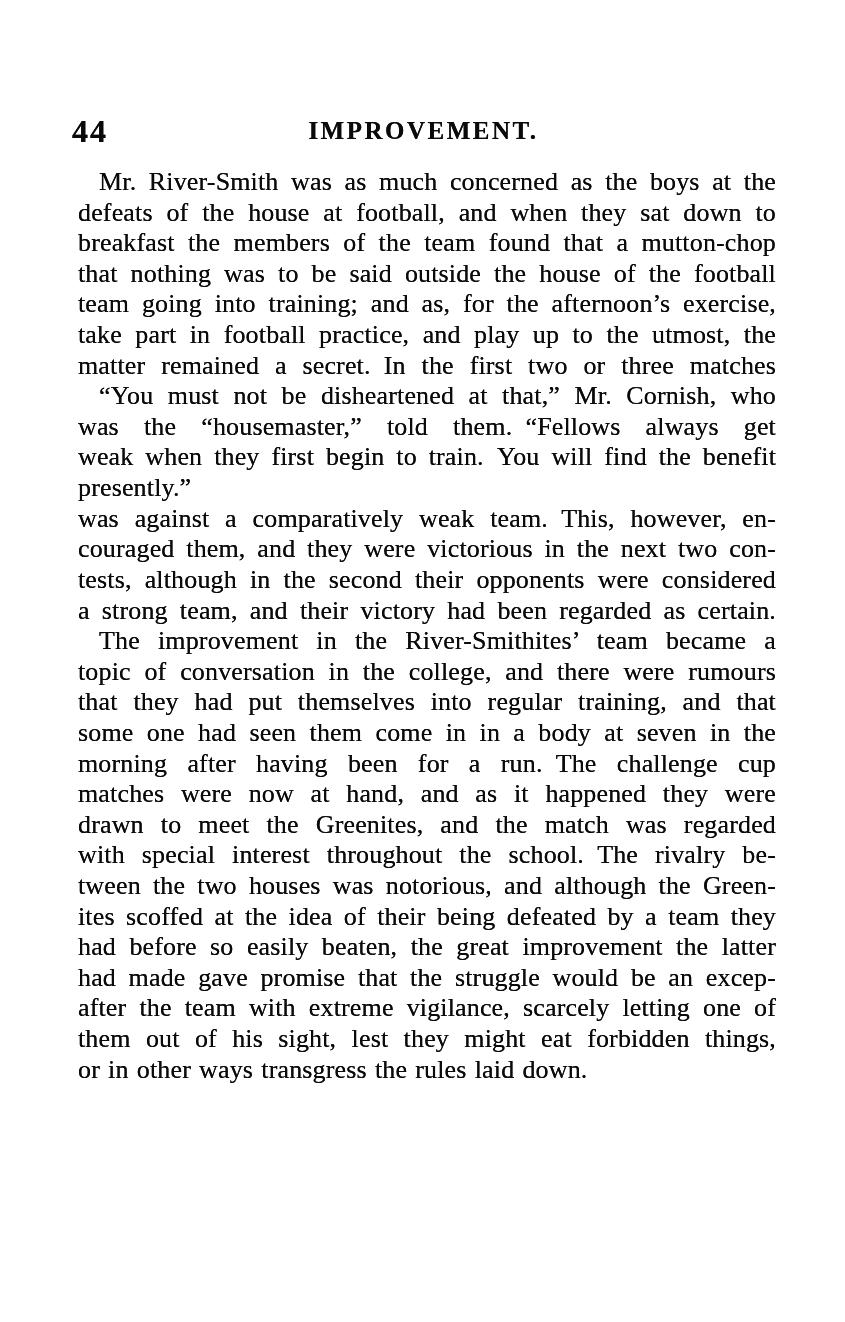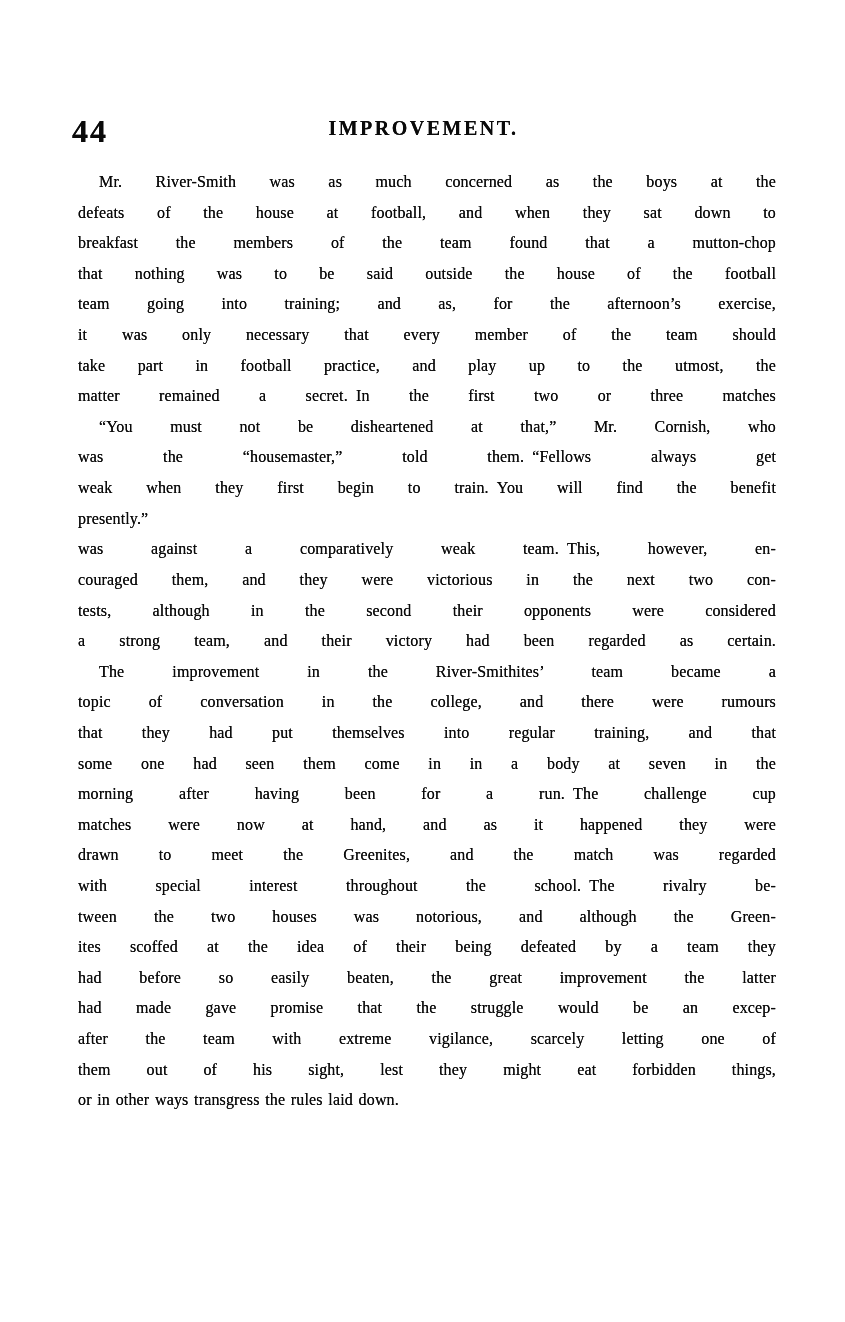--- a/index.html
+++ b/index.html
@@ -30,35 +30,35 @@
     position: absolute;
     left: 0;
     top: 0;
     font-size: 32px;
     font-weight: bold;
     letter-spacing: 2px;
   }
   .runhead {
     display: block;
     text-align: center;
-    font-size: 20px;
+    font-size: 25px;
     font-weight: bold;
     letter-spacing: 2.5px;
     padding-top: 4px;
   }
   .textblock {
     position: absolute;
     top: 167px;
     left: 78px;
     width: 698px;
   }
   .para { margin: 0; padding: 0; }
   .line {
     height: 30.62px;
-    font-size: 16px;
+    font-size: 26px;
     line-height: 30.62px;
     word-spacing: 1.5px;
     letter-spacing: 0.15px;
     white-space: normal;
   }
   .j { text-align: justify; }
   .j::after {
     content: "";
     display: inline-block;
     width: 100%;
@@ -77,21 +77,20 @@
   </div>
 
   <div class="textblock">
 
     <div class="para">
       <div class="line j indent">Mr. River-Smith was as much concerned as the boys at the</div>
       <div class="line j">defeats of the house at football, and when they sat down to</div>
       <div class="line j">breakfast the members of the team found that a mutton-chop</div>
       <div class="line j">that nothing was to be said outside the house of the football</div>
       <div class="line j">team going into training; and as, for the afternoon’s exercise,</div>
-      <div class="line j">it was only necessary that every member of the team should</div>
       <div class="line j">take part in football practice, and play up to the utmost, the</div>
       <div class="line j">matter remained a secret. In the first two or three matches</div>
     </div>
 
     <div class="para">
       <div class="line j indent">“You must not be disheartened at that,” Mr. Cornish, who</div>
       <div class="line j">was the “housemaster,” told them. “Fellows always get</div>
       <div class="line j">weak when they first begin to train. You will find the benefit</div>
       <div class="line">presently.”</div>
     </div>

